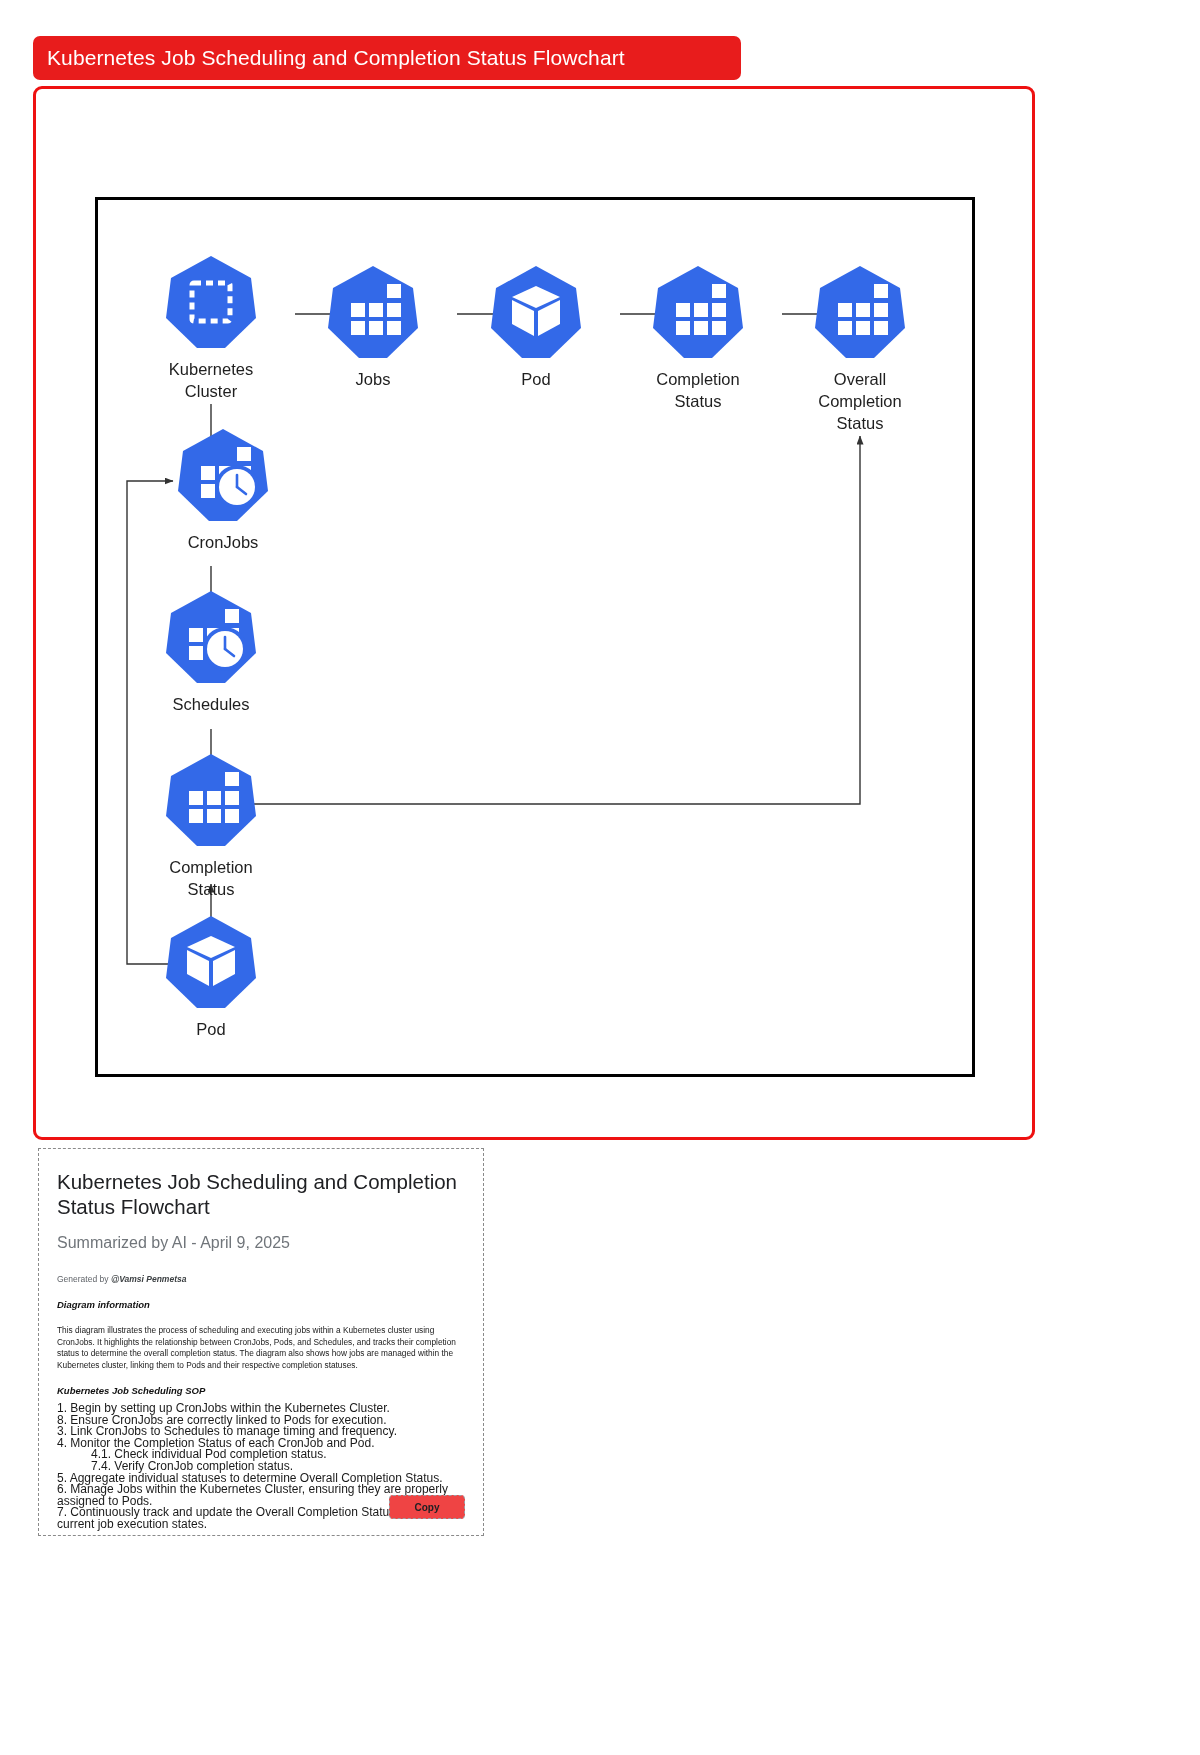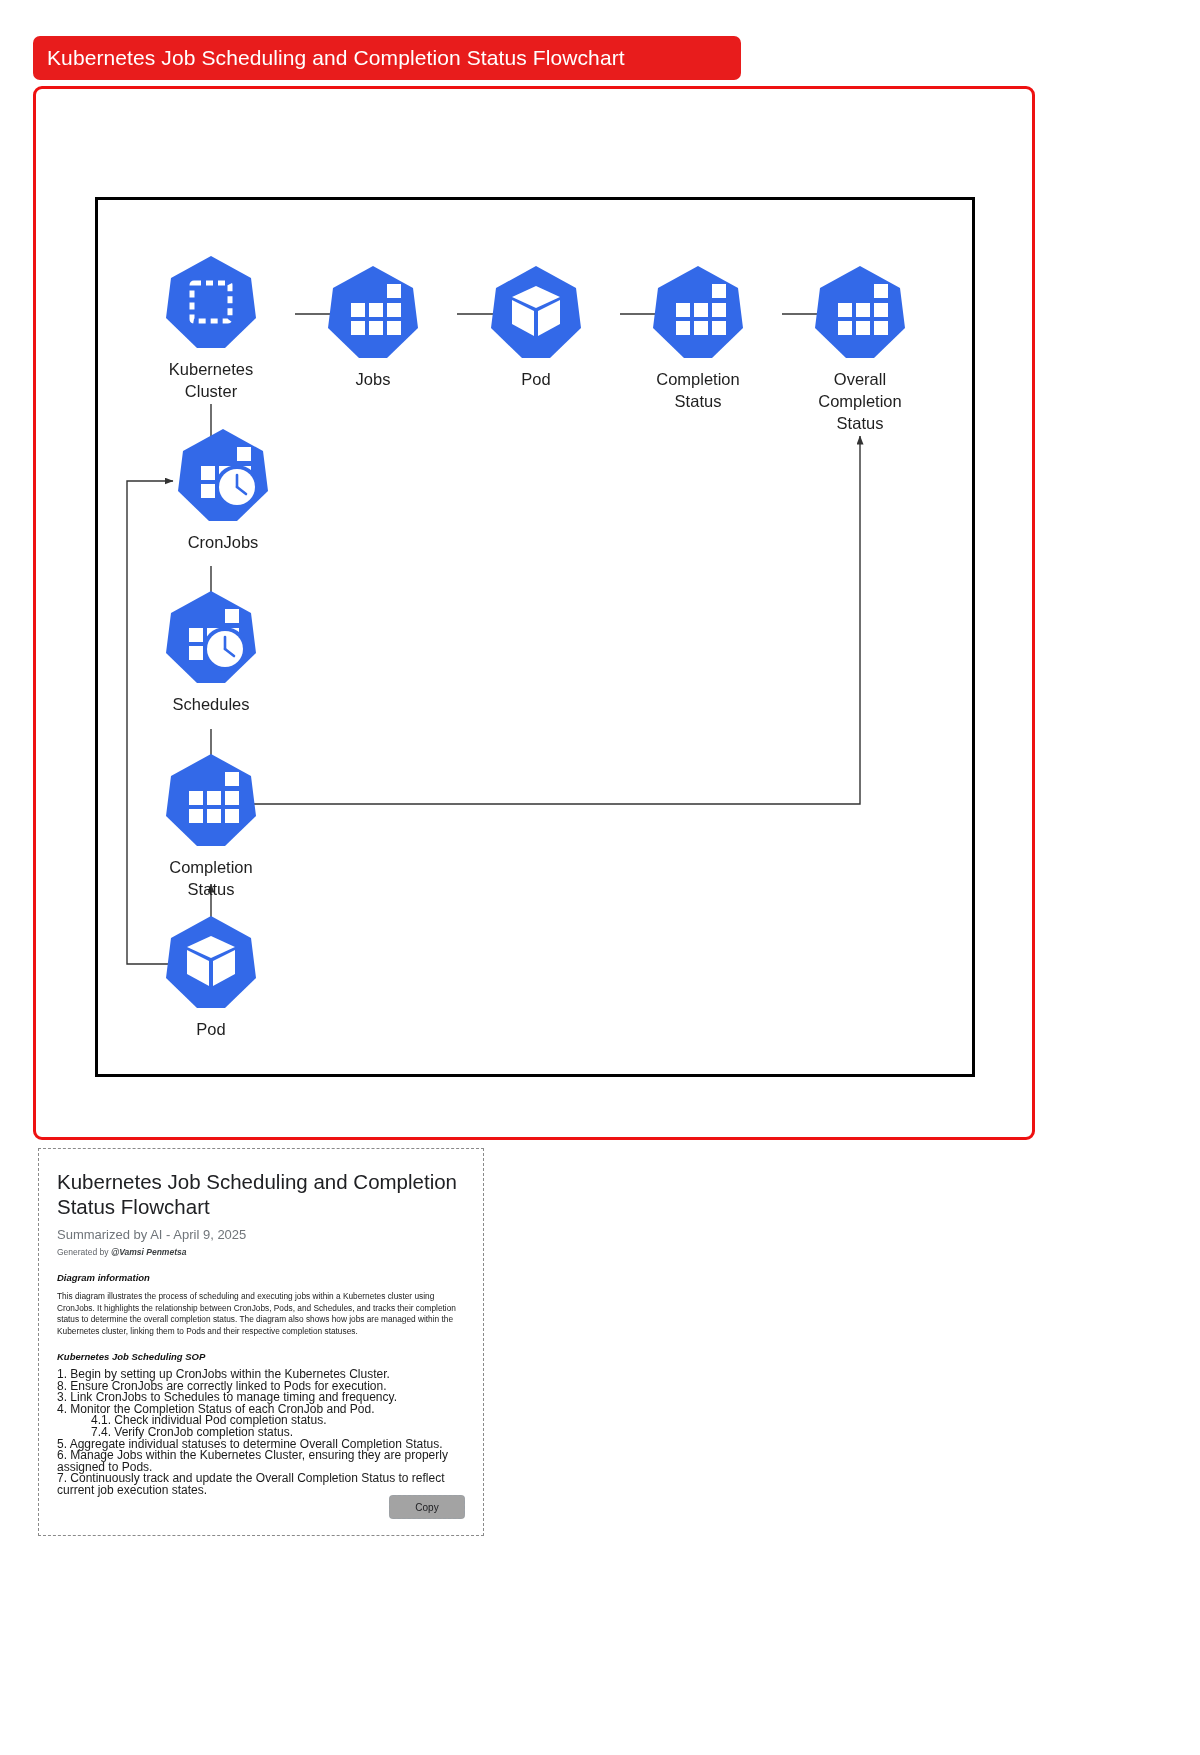--- a/index.html
+++ b/index.html
@@ -113,45 +113,45 @@
     padding: 16px 18px 12px 18px;
   }
   #summary-panel h1 {
     margin: 4px 0 0 0;
     font-size: 20.5px;
     line-height: 25px;
     font-weight: 400;
     color: #202124;
   }
   #summary-panel .byline {
-    margin-top: 8px;
-    font-size: 13px;
+    margin-top: 16px;
+    font-size: 16px;
     color: #70757a;
     line-height: 15px;
   }
   #summary-panel .generated {
-    margin-top: 4px;
+    margin-top: 23px;
     font-size: 8.5px;
     color: #5f6368;
     line-height: 12px;
   }
   #summary-panel .generated .handle {
     font-style: italic;
     font-weight: bold;
     color: #3c4043;
   }
   #summary-panel .sec-head {
     margin-top: 14px;
     font-size: 9.5px;
     font-weight: bold;
     color: #111111;
     font-style: italic;
   }
   #summary-panel .body-text {
-    margin-top: 8px;
+    margin-top: 15px;
     font-size: 8.3px;
     line-height: 11.5px;
     color: #1a1a1a;
     text-align: left;
   }
   #summary-panel .sop-list {
     margin-top: 7px;
     font-size: 12px;
     line-height: 11.6px;
     color: #1a1a1a;
@@ -159,26 +159,26 @@
   #summary-panel .sop-list .item { white-space: pre-wrap; }
   #summary-panel .sop-list .sub { padding-left: 34px; }
   #copy-button {
     position: absolute;
     right: 18px;
     bottom: 16px;
     width: 76px;
     height: 24px;
     border: 1.5px dashed #9aa0a6;
     border-radius: 4px;
-    background: #a3a3a3;
+    background: #ef4444;
     display: flex;
     align-items: center;
     justify-content: center;
     font-size: 10px;
-    font-weight: normal;
+    font-weight: bold;
     color: #202124;
     cursor: pointer;
     box-sizing: border-box;
   }
 </style>
 </head>
 <body>
 
 <div id="title-banner">
   <span class="title-text">Kubernetes Job Scheduling and Completion Status Flowchart</span>

